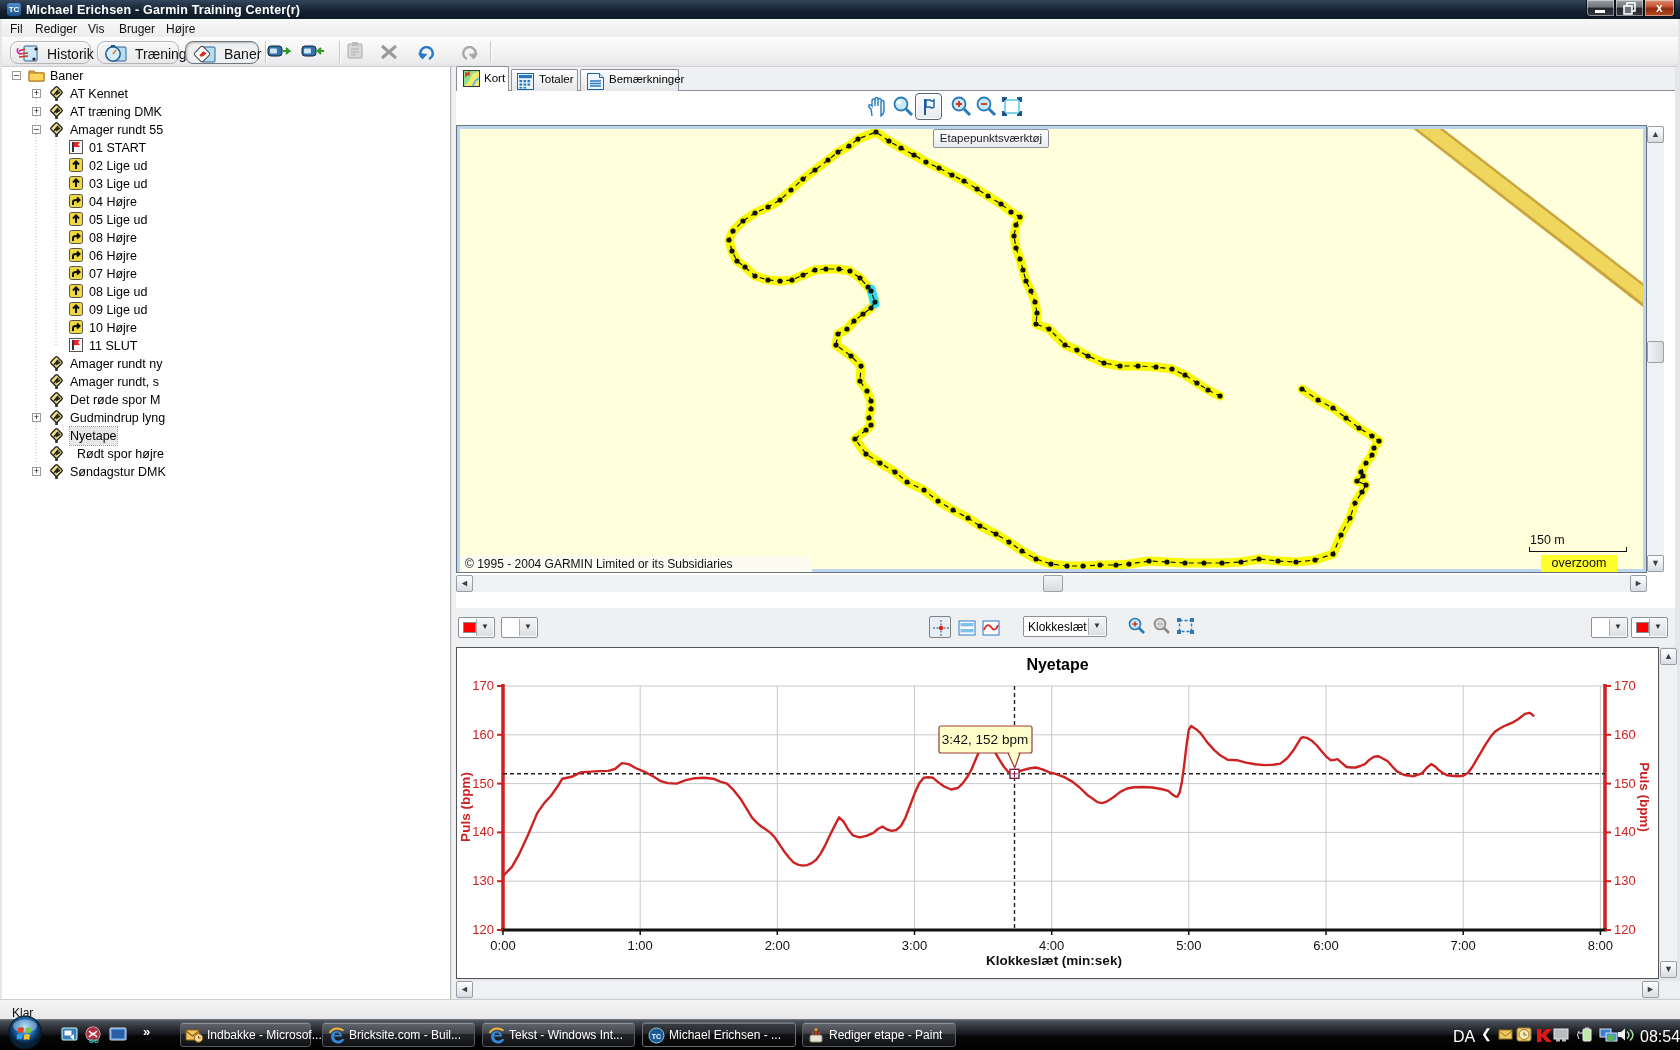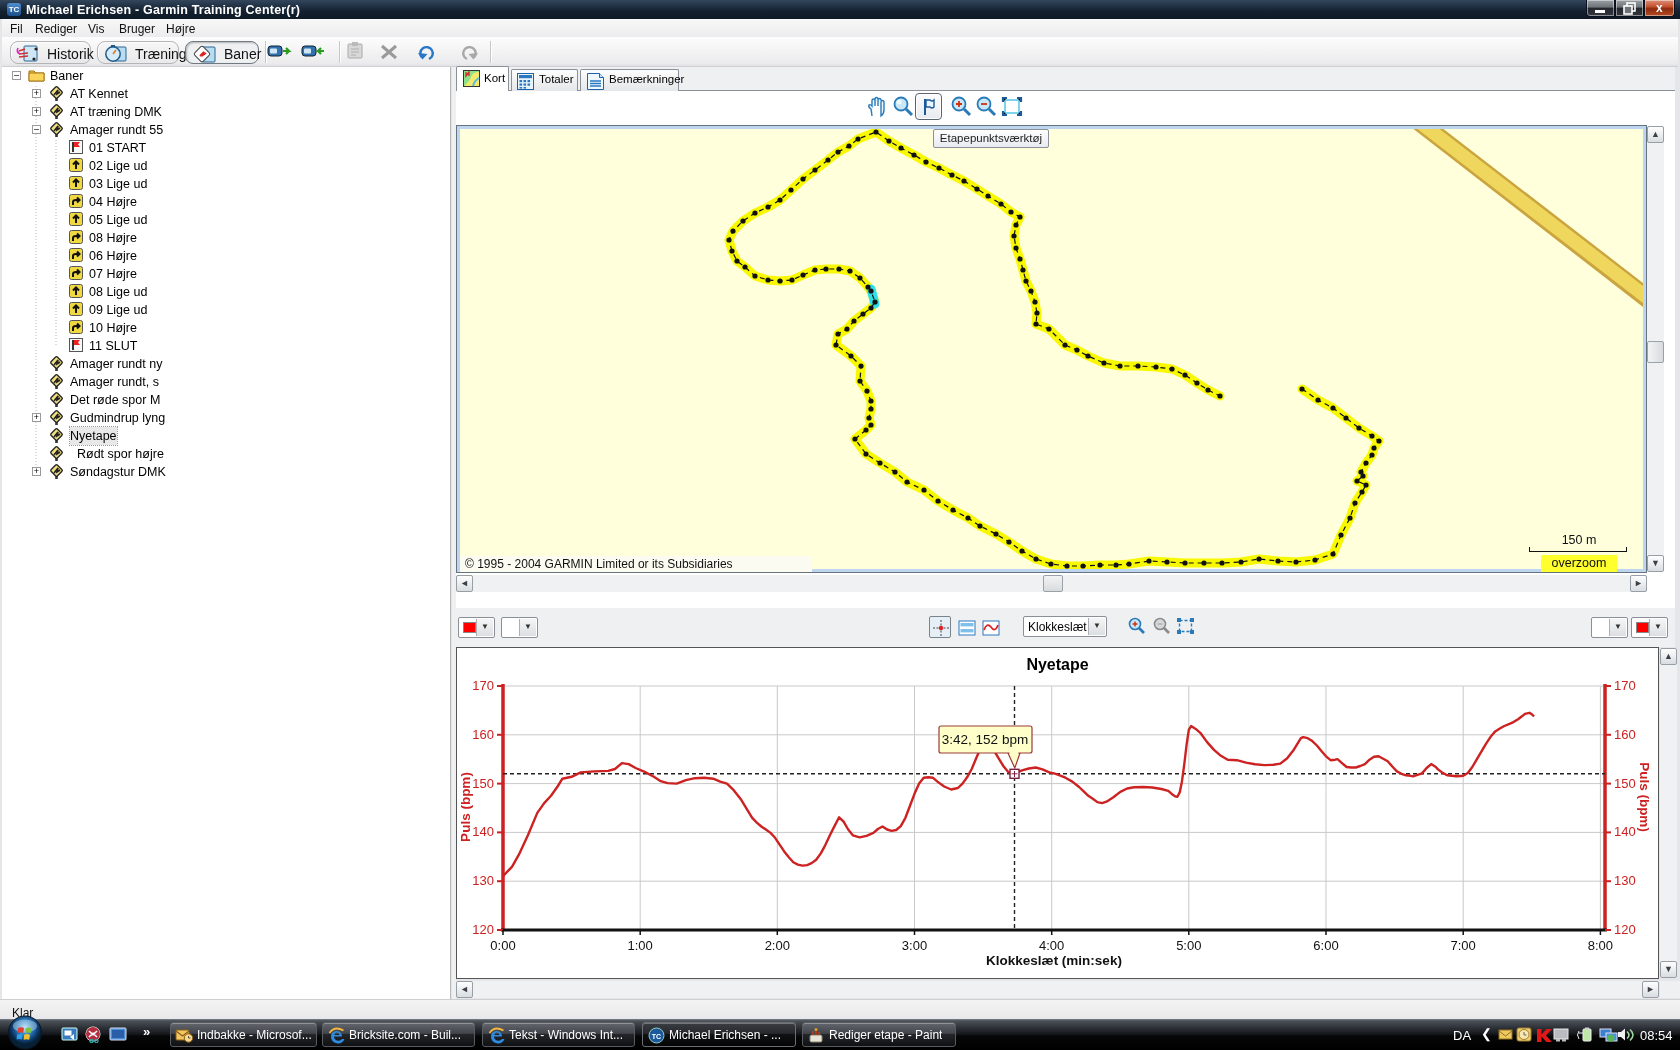--- a/index.html
+++ b/index.html
@@ -34,21 +34,21 @@
 .tab.on{background:#fff;z-index:3}
 #tabline{left:456px;top:90px;width:1219px;height:1px;background:#8a8f98}
 
 .mapbtn{position:absolute;width:24px;height:24px}
 #flagbtn{left:915px;top:93px;width:27px;height:27px;border:1px solid #5a646e;border-radius:4px;background:linear-gradient(180deg,#fafbfc,#e8ebee);box-shadow:inset 0 0 0 1px #fff}
 #maptip{left:933px;top:129px;width:116px;height:19px;z-index:9;background:linear-gradient(180deg,#ffffff,#e9eaf2);border:1px solid #8a8f98;border-radius:2px;font-size:12px;color:#222;text-align:center;line-height:17px}
 
 #mapframe{left:456px;top:125px;width:1191px;height:448px;border:1px solid #67737e;background:#bdd5ee}
 #mapinner{left:460px;top:129px;width:1183px;height:440px;background:#ffffdc;overflow:hidden}
 #copyr{left:460px;top:556px;width:352px;height:16px;background:#fbfbf2;font-size:12px;color:#111;line-height:16px;padding-left:5px}
-#scaletxt{left:1530px;top:533px;width:98px;text-align:center;font-size:12.5px;color:#111}
+#scaletxt{left:1530px;top:533px;width:98px;font-size:12.5px;color:#111}
 #scalebar{left:1529px;top:547px;width:98px;height:5px;border-left:1px solid #111;border-right:1px solid #111;border-bottom:1px solid #111}
 #overzoom{left:1541px;top:555px;width:76px;height:17px;background:#ffff2e;font-size:12.5px;color:#111;text-align:center;line-height:16px}
 
 .sb{position:absolute;background:#f0f1f2}
 .sbtn{position:absolute;width:17px;height:17px;background:linear-gradient(180deg,#fefefe,#d9dde1);border:1px solid #979ea5;border-radius:2px;color:#3a4147;font-size:9px;text-align:center;line-height:15px}
 .sthumb{position:absolute;background:linear-gradient(90deg,#f2f3f4,#d8dbde);border:1px solid #9aa1a8;border-radius:2px}
 .sthumbh{position:absolute;background:linear-gradient(180deg,#f2f3f4,#d8dbde);border:1px solid #9aa1a8;border-radius:2px}
 
 #chartctrl{left:456px;top:608px;width:1219px;height:39px;background:#eef0f2}
 .combo{position:absolute;height:21px;background:#fff;border:1px solid #8a8f98;border-radius:2px;font-size:12px;color:#000}
@@ -58,21 +58,21 @@
 .cbtn.on{border:1px solid #7a828a;background:#e6eef6;border-radius:2px}
 
 #chartbox{left:456px;top:647px;width:1203px;height:332px;background:#fff;border:1px solid #555}
 #charttitle{left:456px;top:656px;width:1203px;text-align:center;font-size:16px;font-weight:bold;color:#000}
 
 #statusbar{left:0;top:999px;width:1680px;height:20px;background:linear-gradient(180deg,#f4f4f4,#e8e8ea);border-top:1px solid #cfcfcf;font-size:12px;color:#111}
 #taskbar{left:0;top:1019px;width:1680px;height:31px;background:linear-gradient(180deg,#7e838a 0%,#4b5158 6%,#2b2f35 30%,#16181c 48%,#060708 55%,#000 100%)}
 .taskbtn{position:absolute;top:3px;height:25px;border:1px solid #585b60;border-radius:3px;background:linear-gradient(180deg,#63666c 0%,#42454b 45%,#232529 50%,#101113 100%);box-shadow:inset 0 1px 0 rgba(255,255,255,.3);color:#fff;font-size:12px}
 .taskbtn.active{background:linear-gradient(180deg,#3a3d42 0%,#26282c 45%,#101113 50%,#050506 100%);border-color:#6b6e73}
 .taskbtn .txt{position:absolute;left:26px;top:5px;white-space:nowrap;overflow:hidden}
-.tray{position:absolute;color:#fff;font-size:13px}
+.tray{position:absolute;color:#fff;font-size:16px}
 svg{position:absolute;overflow:visible}
 svg text{font-family:"Liberation Sans",sans-serif}
 </style></head><body>
 
 <div id="titlebar" class="abs"></div>
 <div id="tcicon" class="abs">TC</div>
 <div id="titletxt" class="abs">Michael Erichsen - Garmin Training Center(r)</div>
 <div id="btnmin" class="abs capbtn">
     <span class="glyph" style="left:8px;top:4px;font-size:10px">▬</span>
   </div>
@@ -749,21 +749,21 @@
     <rect x="2.5" y="4.5" width="7" height="5" fill="#fff"></rect>
     <path d="M8 11 l4 -3 v6 z" fill="#fff"></path>
     <circle cx="31" cy="8" r="7.5" fill="#fff"></circle>
     <circle cx="31" cy="8" r="7" fill="#b03040"></circle>
     <path d="M27 5 q4 5 8 0 M27 11 q4 -5 8 0" stroke="#fff" stroke-width="1.4" fill="none"></path>
     <text x="27" y="17" fill="#20c0c0" font-size="8" font-weight="bold">oo</text>
     <rect x="48" y="2" width="16" height="12" rx="1" fill="#4a90d8" stroke="#dde"></rect>
     <rect x="50" y="4" width="12" height="8" fill="#2a5fa8"></rect>
   </svg>
 <div class="tray" style="left:143px;top:1024px;font-size:13px;font-weight:bold">»</div>
-<div class="taskbtn abs" style="top:1022px;left:170px;width:147px">
+<div class="taskbtn abs" style="top:1022px;left:180px;width:131px">
     <svg style="position:absolute;left:5px;top:5px" width="17" height="15">
       <rect x="0" y="2" width="13" height="10" rx="1" fill="#f4c566" stroke="#8a6010"></rect>
       <path d="M0 3 L6.5 8 L13 3" fill="none" stroke="#8a6010" stroke-width="1.2"></path>
       <circle cx="12.5" cy="10" r="4.2" fill="#f8d88a" stroke="#8a6010"></circle>
       <path d="M12.5 8 v2 h2" stroke="#555" fill="none"></path>
     </svg>
     <span class="txt">Indbakke - Microsof...</span>
   </div>
 <div class="taskbtn abs" style="top:1022px;left:322px;width:153px">
     <svg style="position:absolute;left:5px;top:4px" width="17" height="17">

